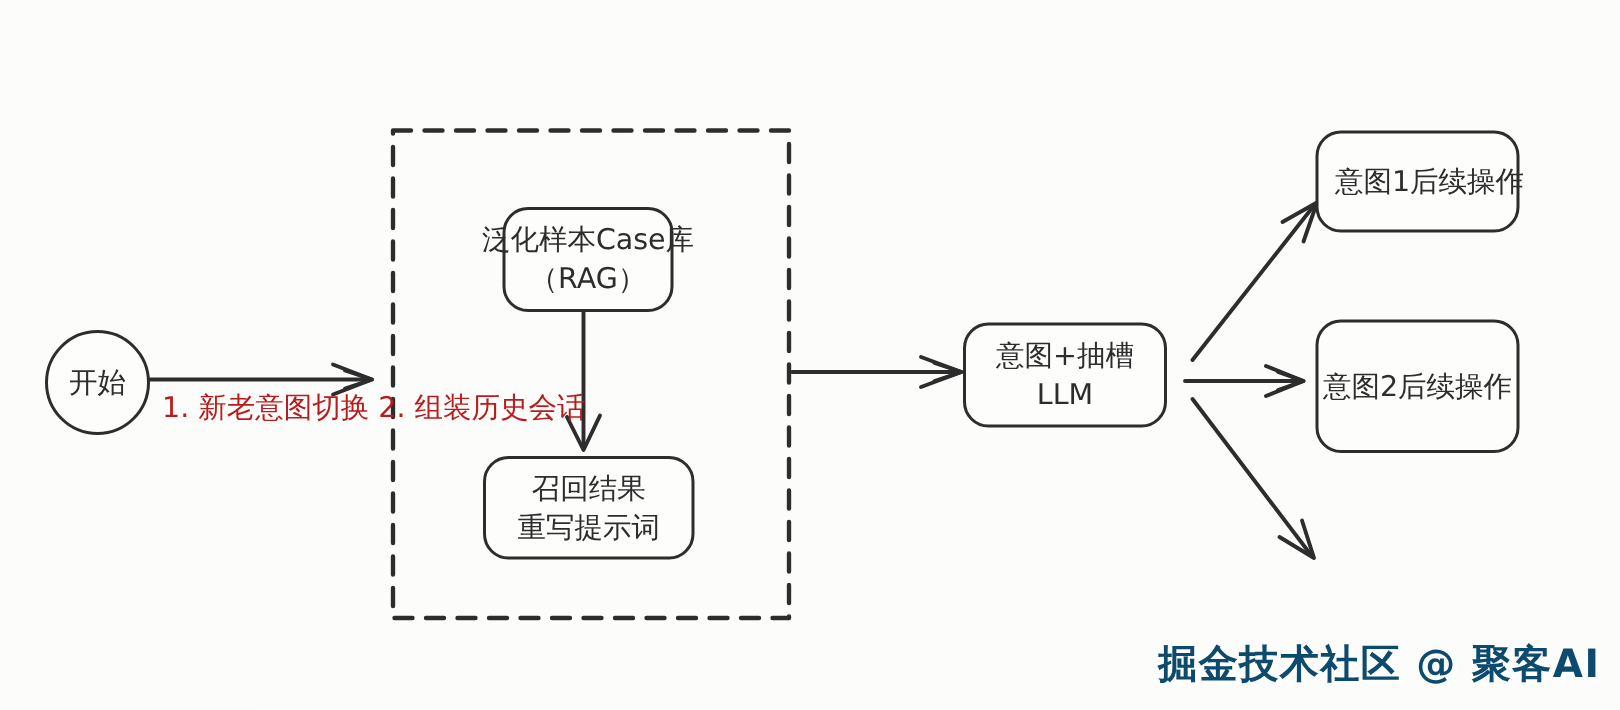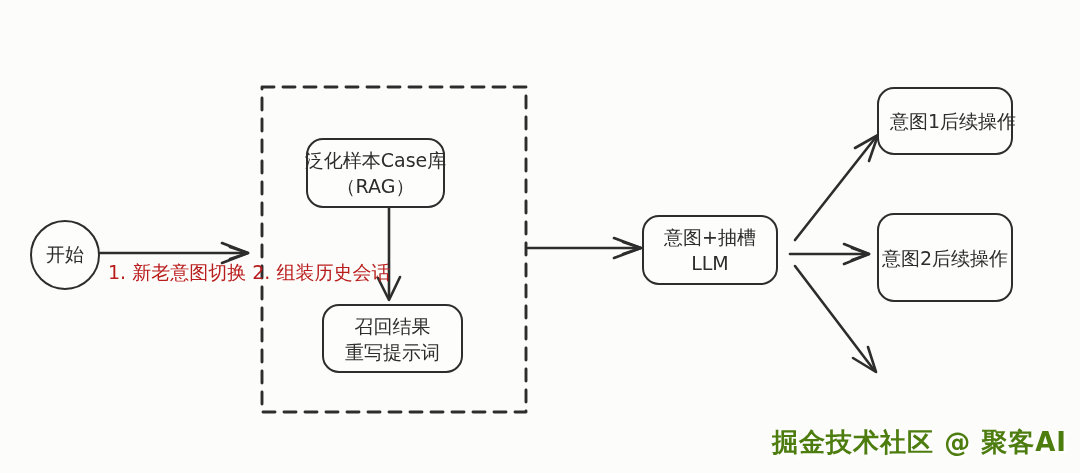--- a/index.html
+++ b/index.html
@@ -37,41 +37,41 @@
   .circle-node {
     position: absolute;
     left: 30px; top: 220px;
     width: 70px; height: 70px;
     border: 2.5px solid #2d2d2d;
     border-radius: 50%;
     background: #fdfdfc;
     display: flex; align-items: center; justify-content: center;
     font-size: 19px; color: #2d2d2d; font-family: Liberation Mono, monospace;
   }
-  .node-rag     { left: 306px; top: 138px; width: 139px; height: 70px; }
+  .node-rag     { left: 335px; top: 138px; width: 114px; height: 70px; }
   .node-recall  { left: 322px; top: 304px; width: 141px; height: 69px; }
   .node-llm     { left: 642px; top: 215px; width: 136px; height: 70px; }
   .node-intent1 { left: 877px; top:  87px; width: 136px; height: 68px; padding-left: 16px; }
   .node-intent2 { left: 877px; top: 213px; width: 136px; height: 89px; }
   .node-intentn { left: 875px; top: 343px; width: 138px; height: 70px; }
   .edge-label {
     position: absolute;
     left: 108px; top: 259px;
     font-size: 19px;
     line-height: 26px;
     color: #b91c1c;
     white-space: nowrap;
   }
   .watermark {
     position: absolute;
     right: 13px; bottom: 13px;
     font-size: 26px;
     font-weight: bold;
     letter-spacing: 1px;
-    color: #4d7c0f;
+    color: #0c4a6e;
     text-shadow: 2px 2px 0 #ffffff, 3px 3px 1px #ffffff;
     white-space: nowrap;
   }
 </style>
 </head>
 <body>
 
 <div class="canvas">
 
   <svg class="wires" viewBox="0 0 1080 473">

